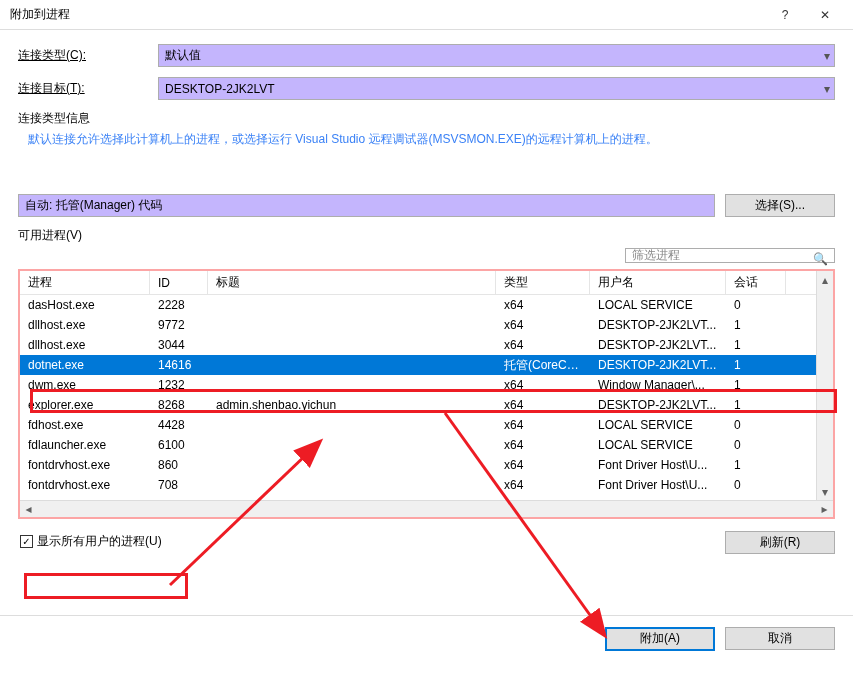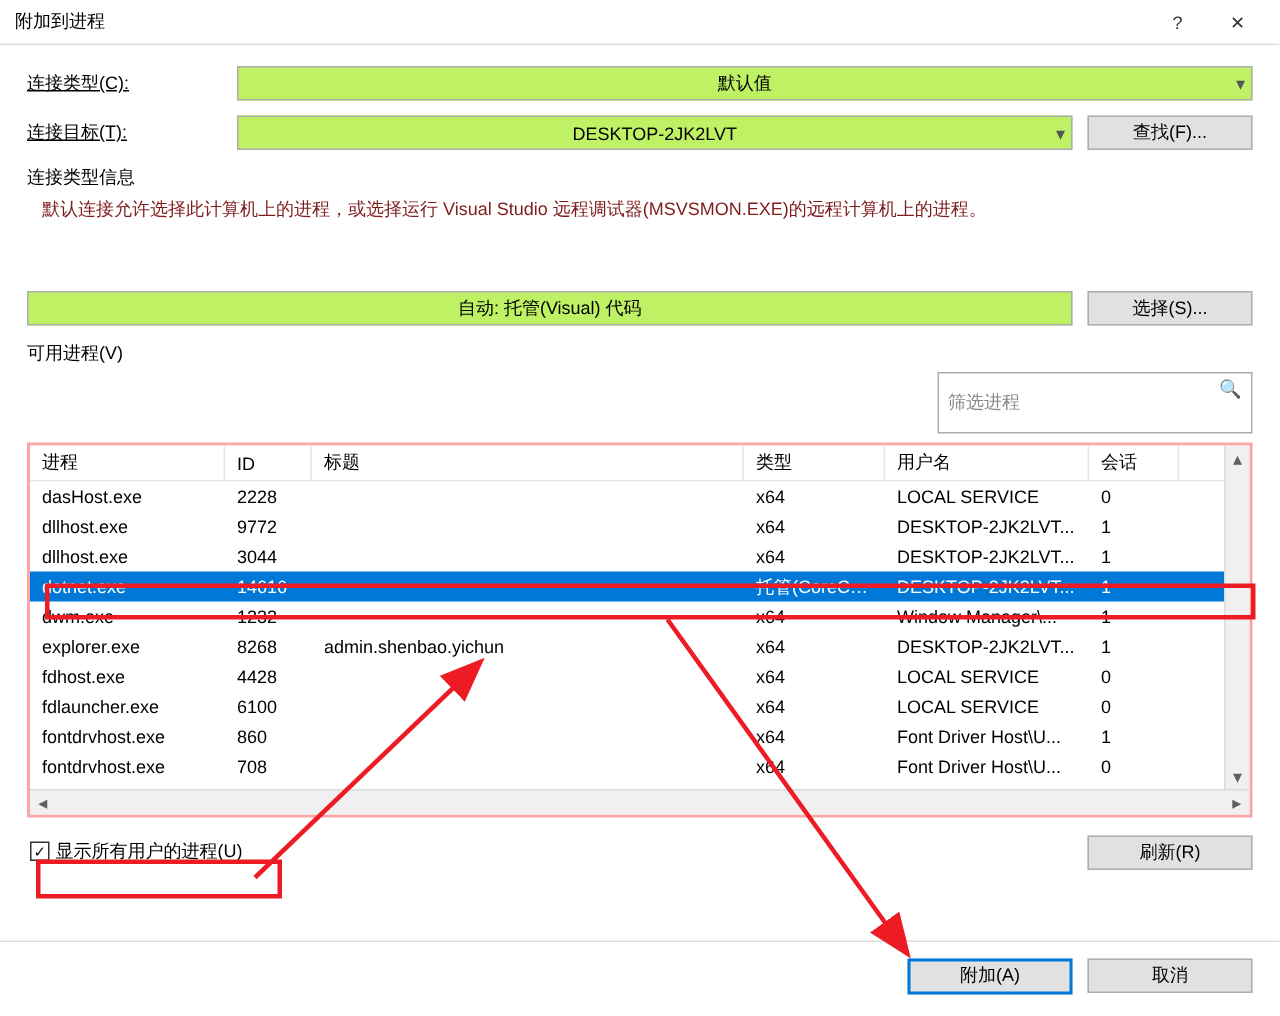--- a/index.html
+++ b/index.html
@@ -4,50 +4,50 @@
   <style>
     * { box-sizing: border-box; margin: 0; padding: 0; font-family: "Microsoft YaHei", "Segoe UI", Tahoma, sans-serif; font-size: 12px; }
     body { background: #fff; width: 853px; height: 677px; position: relative; overflow: hidden; }
     .titlebar { display: flex; align-items: center; height: 30px; padding: 0 8px; border-bottom: 1px solid #ddd; }
     .title-text { flex: 1; padding-left: 2px; }
     .titlebar-btn { width: 40px; height: 28px; display: flex; align-items: center; justify-content: center; color: #333; cursor: pointer; }
     .content { padding: 14px 18px 10px 18px; }
     .row { display: flex; align-items: center; margin-bottom: 10px; }
     .row-label { width: 140px; text-decoration: underline; }
     .row-body { flex: 1; display: flex; gap: 10px; align-items: center; }
-    .combo, .text-input { height: 23px; border: 1px solid #adadad; background: #bef264; display: flex; align-items: center; padding: 0 6px; position: relative; justify-content: center; }
+    .combo, .text-input { height: 23px; border: 1px solid #adadad; background: #c4b5fd; display: flex; align-items: center; padding: 0 6px; position: relative; }
     .combo { flex: 1; }
     .combo .chev { position: absolute; right: 4px; top: 4px; color: #555; }
     .btn { height: 23px; min-width: 110px; border: 1px solid #adadad; background: #e1e1e1; display: flex; align-items: center; justify-content: center; cursor: pointer; padding: 0 8px; }
     .section-label { margin: 6px 0 4px 0; }
-    .info-text { margin-left: 10px; color: #7f1d1d; margin-bottom: 18px; }
+    .info-text { margin-left: 10px; color: #3b82f6; margin-bottom: 18px; }
     .spacer { height: 28px; }
     .filter-row { display: flex; justify-content: flex-end; margin-bottom: 6px; }
-    .filter-box { width: 210px; height: 41px; border: 1px solid #adadad; display: flex; align-items: center; padding: 0 6px; position: relative; color: #888; }
+    .filter-box { width: 210px; height: 15px; border: 1px solid #adadad; display: flex; align-items: center; padding: 0 6px; position: relative; color: #888; }
     .filter-box .mag { position: absolute; right: 6px; top: 3px; color: #555; }
     .table-wrap { border: 2px solid #fca5a5; position: relative; }
     .table-head { display: flex; background: #fff; border-bottom: 1px solid #e5e5e5; height: 24px; align-items: center; }
     .th, .td { padding: 0 8px; overflow: hidden; white-space: nowrap; text-overflow: ellipsis; }
     .th { border-right: 1px solid #e5e5e5; height: 100%; display:flex; align-items:center;}
     .col-proc { width: 130px; }
     .col-id   { width: 58px; }
     .col-title{ width: 288px; }
     .col-type { width: 94px; }
     .col-user { width: 136px; }
     .col-sess { width: 60px; }
     .table-body { height: 205px; overflow: hidden; }
     .tr { display: flex; height: 20px; align-items: center; }
     .tr.sel { background: #0078d7; color: #ffffff; }
     .scroll-v { position: absolute; right: 0; top: 0; width: 17px; bottom: 17px; background: #f0f0f0; border-left: 1px solid #dcdcdc; display:flex; flex-direction:column; justify-content:space-between; align-items:center;}
     .scroll-h { position:absolute; left:0; right:0; bottom:0; height:17px; background:#f0f0f0; border-top:1px solid #dcdcdc; display:flex; justify-content:space-between; align-items:center;}
     .sc-btn { width:17px; height:17px; display:flex; align-items:center; justify-content:center; color:#606060; cursor:pointer;}
     .below-table { display:flex; justify-content:space-between; align-items:flex-start; margin-top:12px;}
     .chk-wrap { display:flex; align-items:center; gap:4px; padding:2px 6px 2px 2px;}
     .chk { width:13px; height:13px; border:1px solid #333; display:flex; align-items:center; justify-content:center; font-size:10px; }
-    .bottom-bar { position:absolute; left:0; right:0; bottom:4px; height:46px; border-top:1px solid #ddd; display:flex; justify-content:flex-end; align-items:center; gap:10px; padding:0 18px;}
+    .bottom-bar { position:absolute; left:0; right:0; bottom:16px; height:46px; border-top:1px solid #ddd; display:flex; justify-content:flex-end; align-items:center; gap:10px; padding:0 18px;}
     .btn-primary { border:2px solid #0078d7; background:#e1e1e1; height:24px; min-width:110px; display:flex; align-items:center; justify-content:center; cursor:pointer;}
     
     .anno-box { position:absolute; border:3px solid #ed1c24; pointer-events:none; }
     .arrow-svg { position:absolute; pointer-events:none; }
   </style>
 </head>
 <body>
 
 <div class="titlebar">
   <div class="title-text">附加到进程</div>
@@ -67,35 +67,32 @@
     </div>
   </div>
 
   <div class="row">
     <div class="row-label">连接目标(T):</div>
     <div class="row-body">
       <div class="combo" style="flex:1">
         <span>DESKTOP-2JK2LVT</span>
         <span class="chev">▾</span>
       </div>
-      <div class="btn">
-          <span>查找(F)...</span>
-        </div>
     </div>
   </div>
 
   <div class="section-label">连接类型信息</div>
   <div class="info-text">默认连接允许选择此计算机上的进程，或选择运行 Visual Studio 远程调试器(MSVSMON.EXE)的远程计算机上的进程。</div>
 
   <div class="spacer"></div>
 
   <div class="row">
     <div class="row-body">
       <div class="text-input" style="flex:1">
-        <span>自动: 托管(Visual) 代码</span>
+        <span>自动: 托管(Manager) 代码</span>
       </div>
       <div class="btn">
           <span>选择(S)...</span>
         </div>
     </div>
   </div>
 
   <div class="section-label" style="margin-top:6px;">可用进程(V)</div>
 
   <div class="filter-row">

